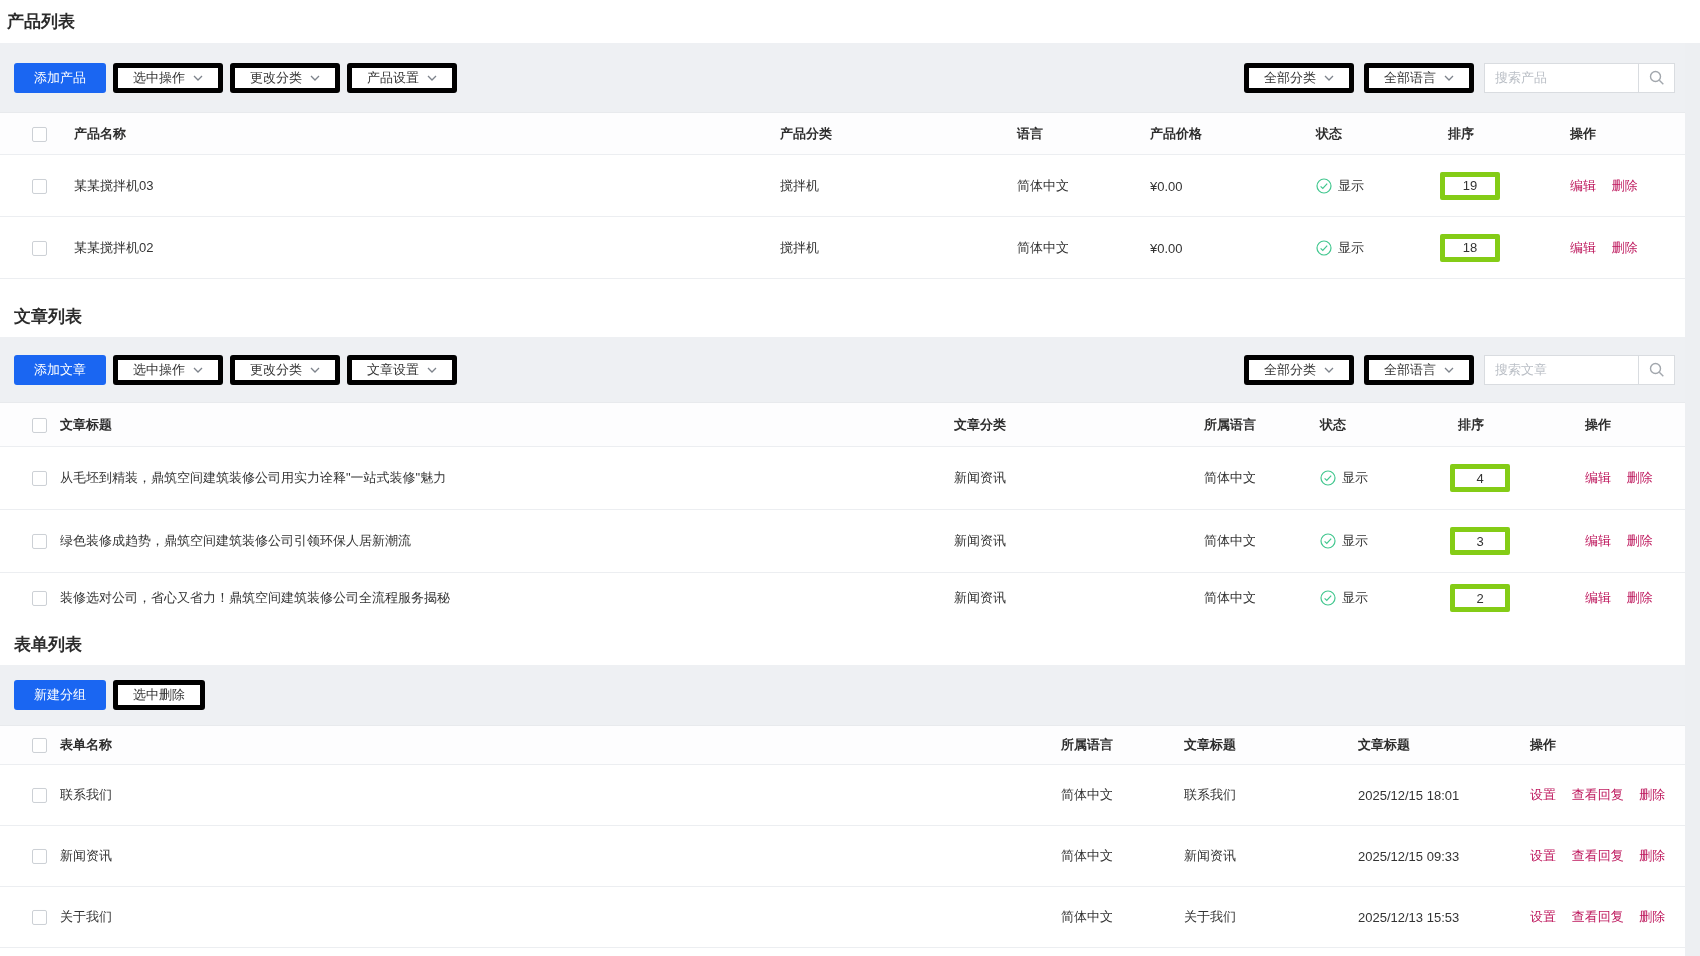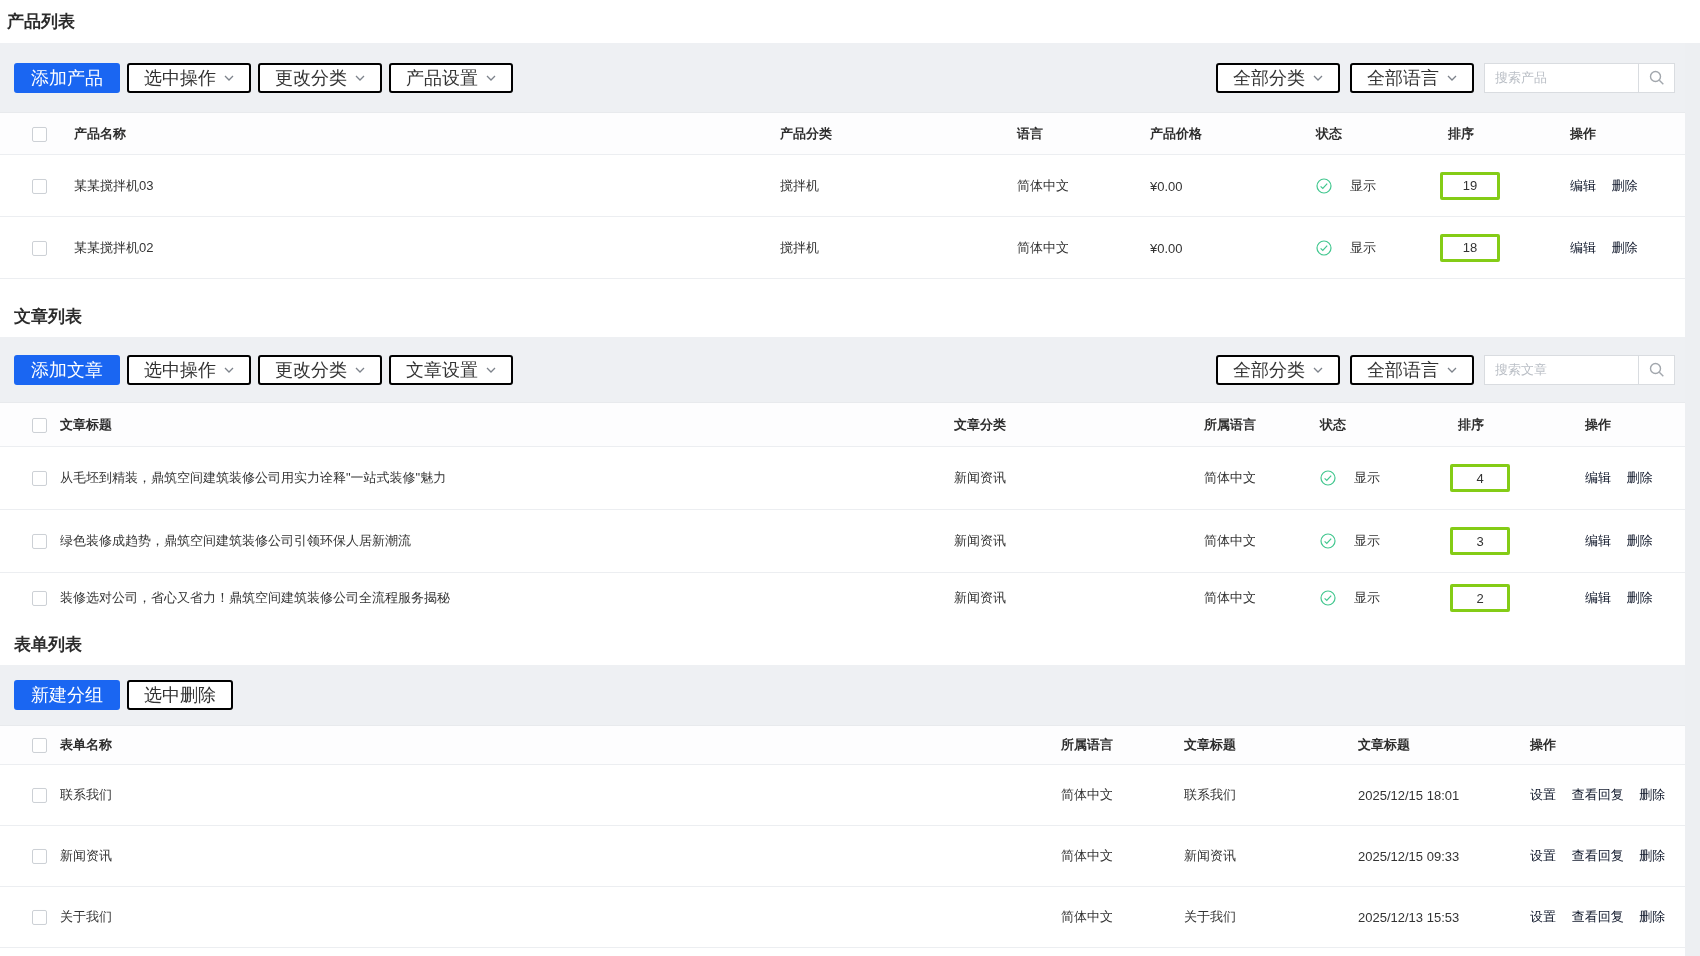--- a/index.html
+++ b/index.html
@@ -15,21 +15,21 @@
   .gap { height:16px; background:#fff; }
   .s2-title { height:42px; }
   .s3-title { height:42px; }
 
   .toolbar { display:flex; align-items:center; background:#eef0f3; padding:0 10px 0 14px; }
   .t1 { height:69px; }
   .t2 { height:65px; }
   .t3 { height:60px; }
 
   .btn { display:inline-flex; align-items:center; justify-content:center; gap:8px;
-         height:30px; padding:0 15px; font-size:18px; border:2px solid #000000;
+         height:30px; padding:0 15px; font-size:13px; border:5px solid #000000;
          background:#fff; color:#333; border-radius:3px; cursor:pointer; white-space:nowrap; }
   .btn + .btn { margin-left:7px; }
   .btn.primary { background:#1a66f2; border-color:#1a66f2; color:#fff; }
   .chev { display:inline-block; }
 
   .rgroup { margin-left:auto; display:flex; align-items:center; }
   .rgroup .btn { margin-left:0; margin-right:10px; }
   .search { display:flex; align-items:stretch; }
   .search input { width:155px; height:30px; border:1px solid #d9dce0; background:#fff;
                   padding:0 10px; font-size:13px; color:#333; outline:none;
@@ -62,25 +62,25 @@
   .p-price { left:1150px; } .p-status{ left:1316px; } .p-sorth { left:1448px; }
   .p-sortc { left:1440px; } .p-act   { left:1570px; }
   
   .a-title { left:60px; }  .a-cat   { left:954px; } .a-lang  { left:1204px; }
   .a-status{ left:1320px; } .a-sorth { left:1458px; } .a-sortc { left:1450px; }
   .a-act   { left:1585px; }
   
   .f-name  { left:60px; }  .f-lang  { left:1061px; } .f-page  { left:1184px; }
   .f-time  { left:1358px; } .f-act   { left:1530px; }
 
-  .status { display:inline-flex; align-items:center; gap:18px; }
-  .sort-input { width:60px; height:28px; border:3px solid #84cc16; border-radius:2px;
+  .status { display:inline-flex; align-items:center; gap:6px; }
+  .sort-input { width:60px; height:28px; border:5px solid #84cc16; border-radius:2px;
                 text-align:center; font-size:13px; color:#333; outline:none; background:#fff;
                 font-family:"Liberation Sans","DejaVu Sans",sans-serif; }
-  .lnk { color:#0f172a; text-decoration:none; font-size:13px; margin-right:12px; cursor:pointer; }
+  .lnk { color:#be185d; text-decoration:none; font-size:13px; margin-right:12px; cursor:pointer; }
   .lnk:last-child { margin-right:0; }
 </style>
 </head>
 <body>
 
 <div class="page">
 <div class="content">
 
   <div class="sec-title s1-title">产品列表</div>
 

